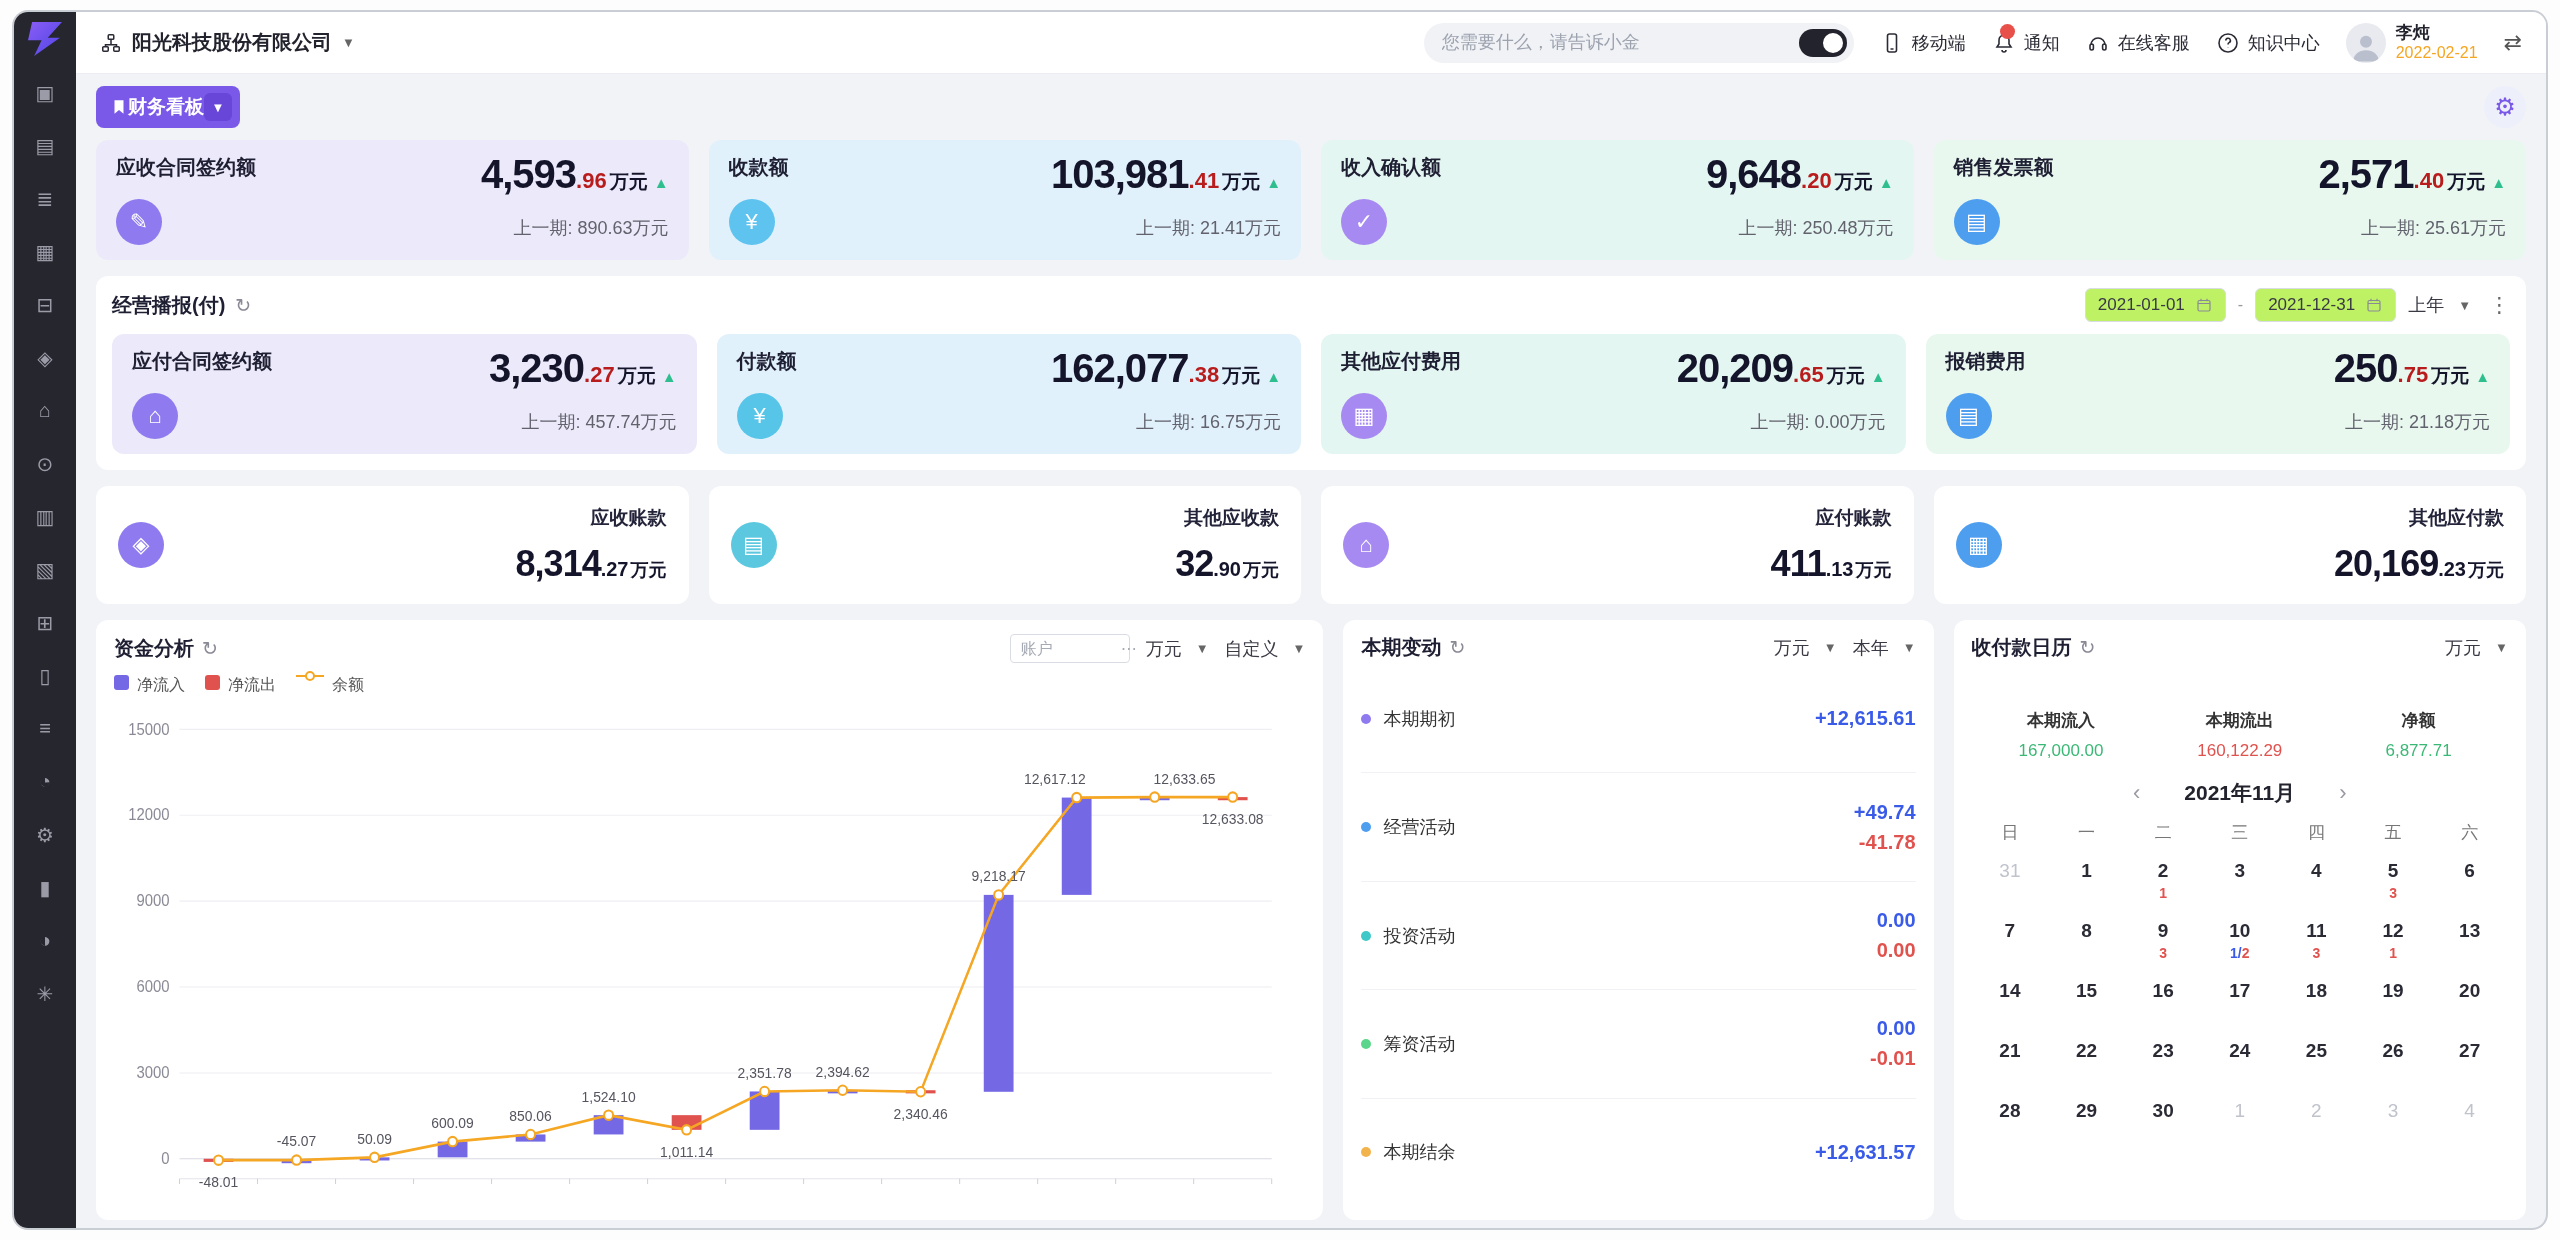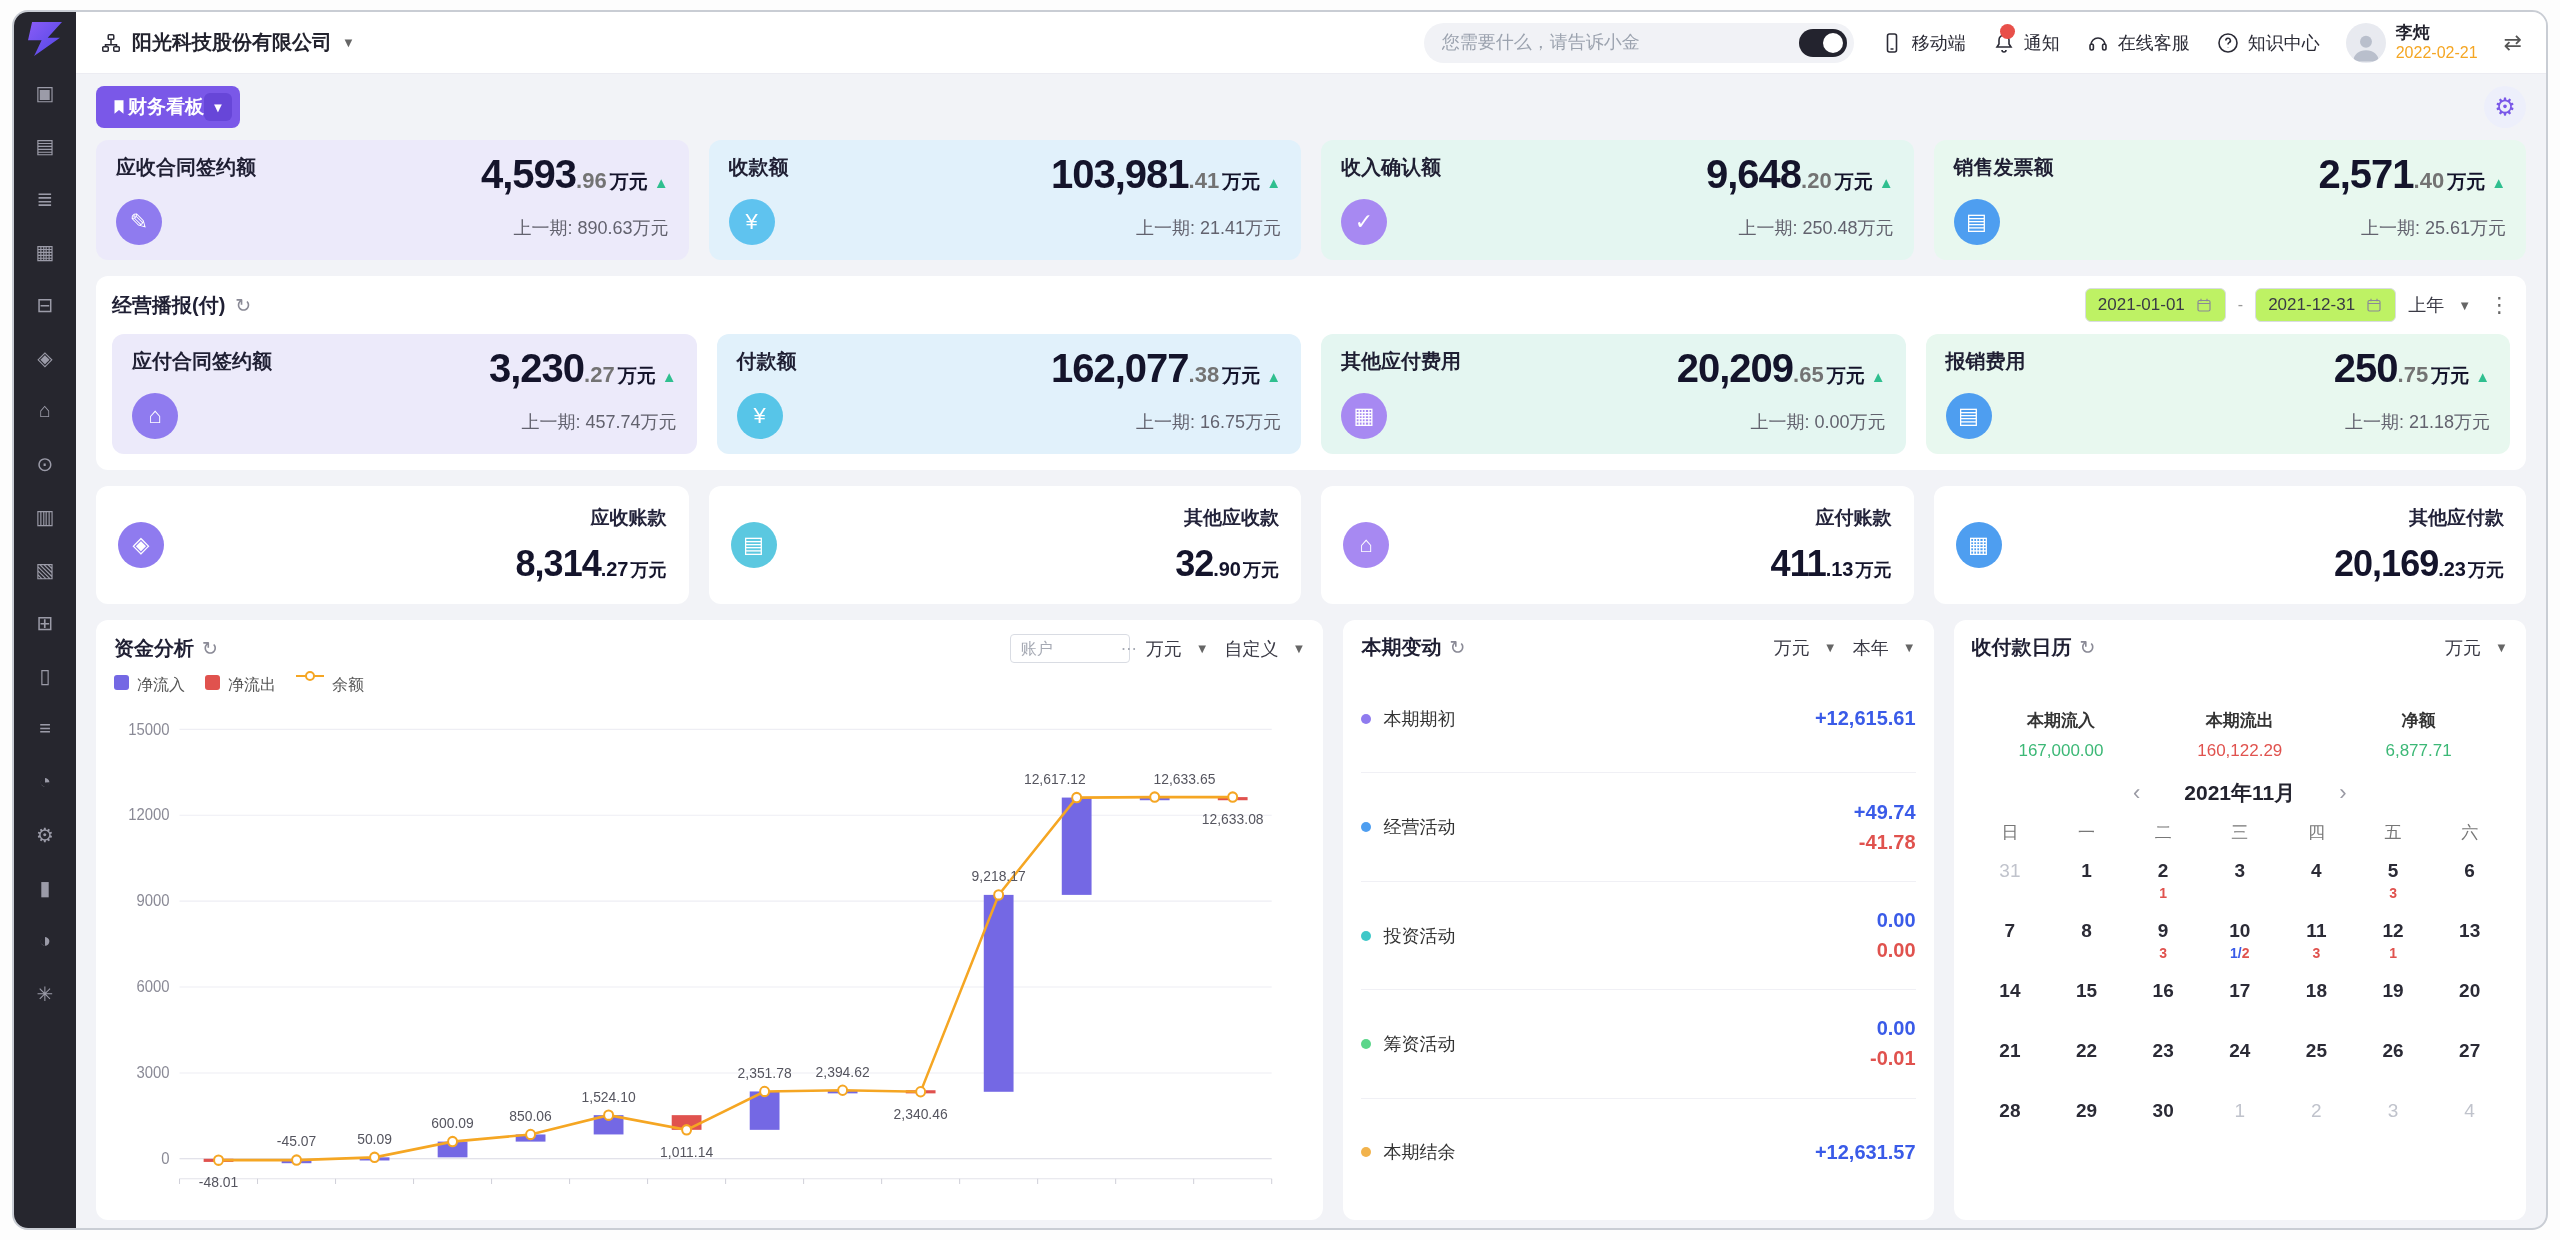--- a/index.html
+++ b/index.html
@@ -39,21 +39,21 @@
   .board-pill svg { width:18px; height:18px; fill:#fff; }
   .pill-caret { background:#6746d8; border-radius:6px; width:28px; height:28px; display:flex; align-items:center; justify-content:center; font-size:13px; }
   .gear-btn { margin-left:auto; width:42px; height:42px; border-radius:50%; background:#edeffb; color:#7a58e8; font-size:24px; display:flex; align-items:center; justify-content:center; cursor:pointer; }
 
   .kpi-grid { display:grid; grid-template-columns:repeat(4,1fr); gap:20px; margin-bottom:16px; flex-shrink:0; }
   .kpi-card { position:relative; border-radius:12px; height:120px; padding:14px 20px; cursor:pointer; }
   .kpi-title { font-size:20px; font-weight:700; color:#1f1f33; }
   .kpi-icon { position:absolute; left:20px; bottom:15px; width:46px; height:46px; border-radius:50%; color:#fff; font-size:22px; display:flex; align-items:center; justify-content:center; }
   .kpi-right { position:absolute; top:12px; right:20px; display:flex; align-items:baseline; }
   .kpi-int { font-size:40px; font-weight:700; color:#14142b; letter-spacing:-1px; }
-  .kpi-dec { font-size:22px; font-weight:700; color:#737373; }
+  .kpi-dec { font-size:22px; font-weight:700; color:#b91c1c; }
   .kpi-unit { font-size:19px; font-weight:600; color:#14142b; margin-left:3px; }
   .kpi-arrow { color:#2fbf8f; font-size:15px; margin-left:6px; }
   .kpi-prev { position:absolute; right:20px; bottom:20px; font-size:18px; color:#62626e; }
 
   .section2 { background:#fff; border-radius:12px; padding:12px 16px 16px; margin-bottom:16px; flex-shrink:0; }
   .sec2-head { display:flex; align-items:center; gap:10px; margin-bottom:12px; }
   .panel-title { font-size:20px; font-weight:700; color:#1f1f33; }
   .refresh-icon { color:#8a8a96; font-size:19px; cursor:pointer; }
   .sec2-right { margin-left:auto; display:flex; align-items:center; gap:12px; }
   .date-box { display:flex; align-items:center; gap:10px; border:1px solid #d9dce3; border-radius:6px; padding:6px 12px; font-size:17px; color:#3a3a45; cursor:pointer; background:#bef264; }

